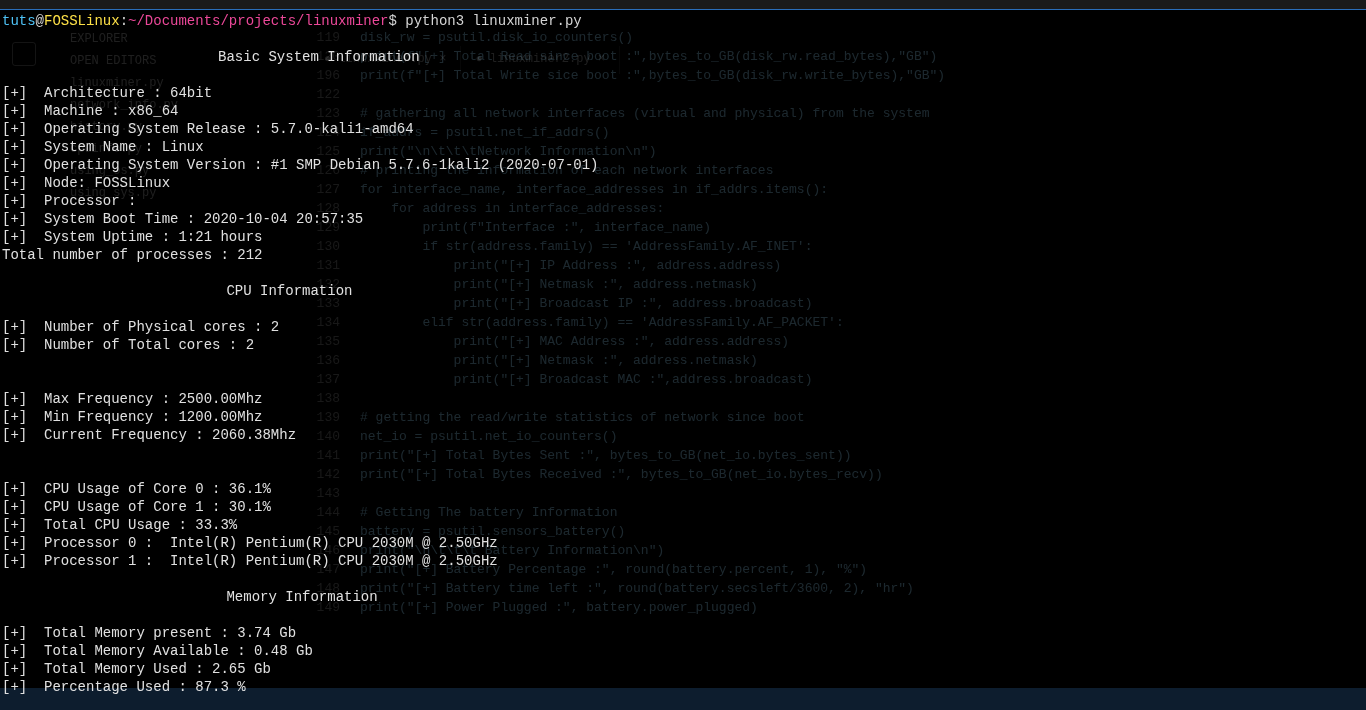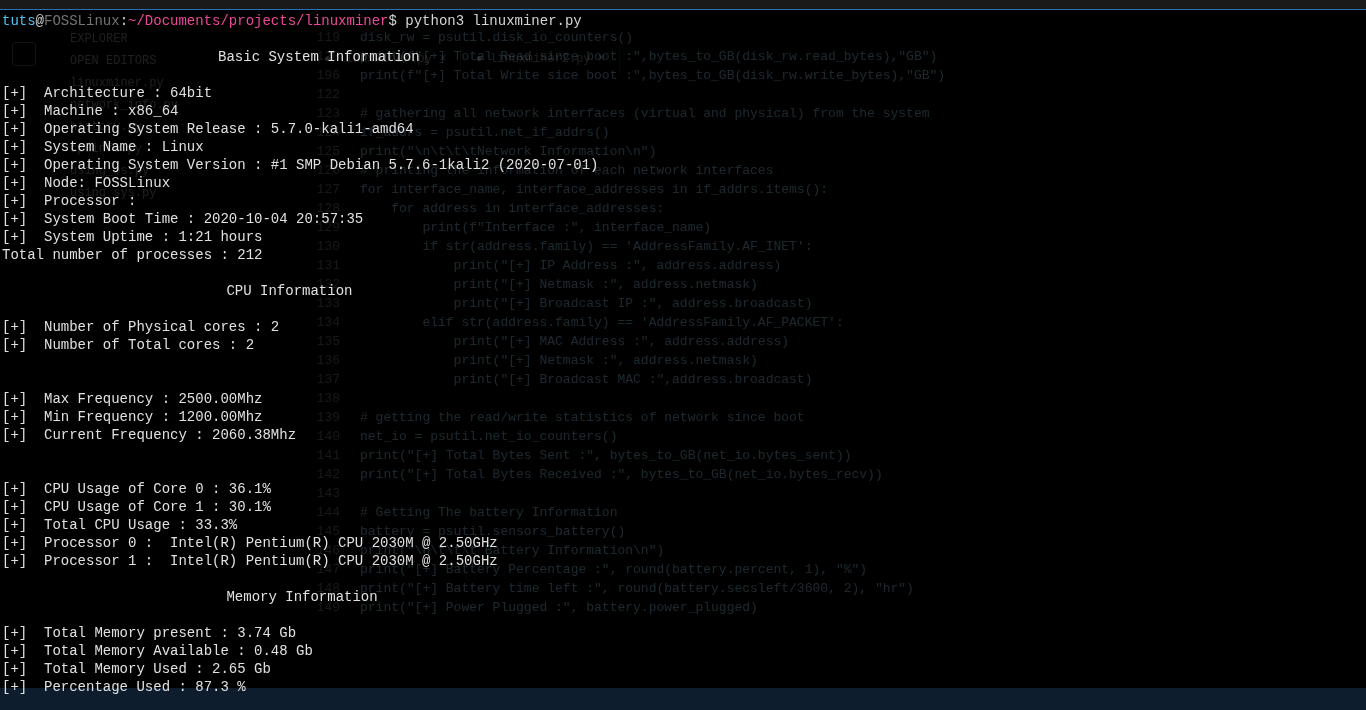--- a/index.html
+++ b/index.html
@@ -22,21 +22,21 @@
     .terminal {
       padding: 2px 0;
       position: relative;
       z-index: 10;
     }
     .prompt-line {
       white-space: pre;
       padding: 0 2px;
     }
     .user { color: #4fc3f7; }
-    .host { color: #737373; }
+    .host { color: #fde047; }
     .sep { color: #d4d4d4; }
     .path { color: #ec4899; }
     .dollar { color: #d4d4d4; }
     .cmd { color: #d4d4d4; }
     .out-line {
       white-space: pre;
       padding: 0 2px;
       color: #e0e0e0;
     }
     .section-header {

